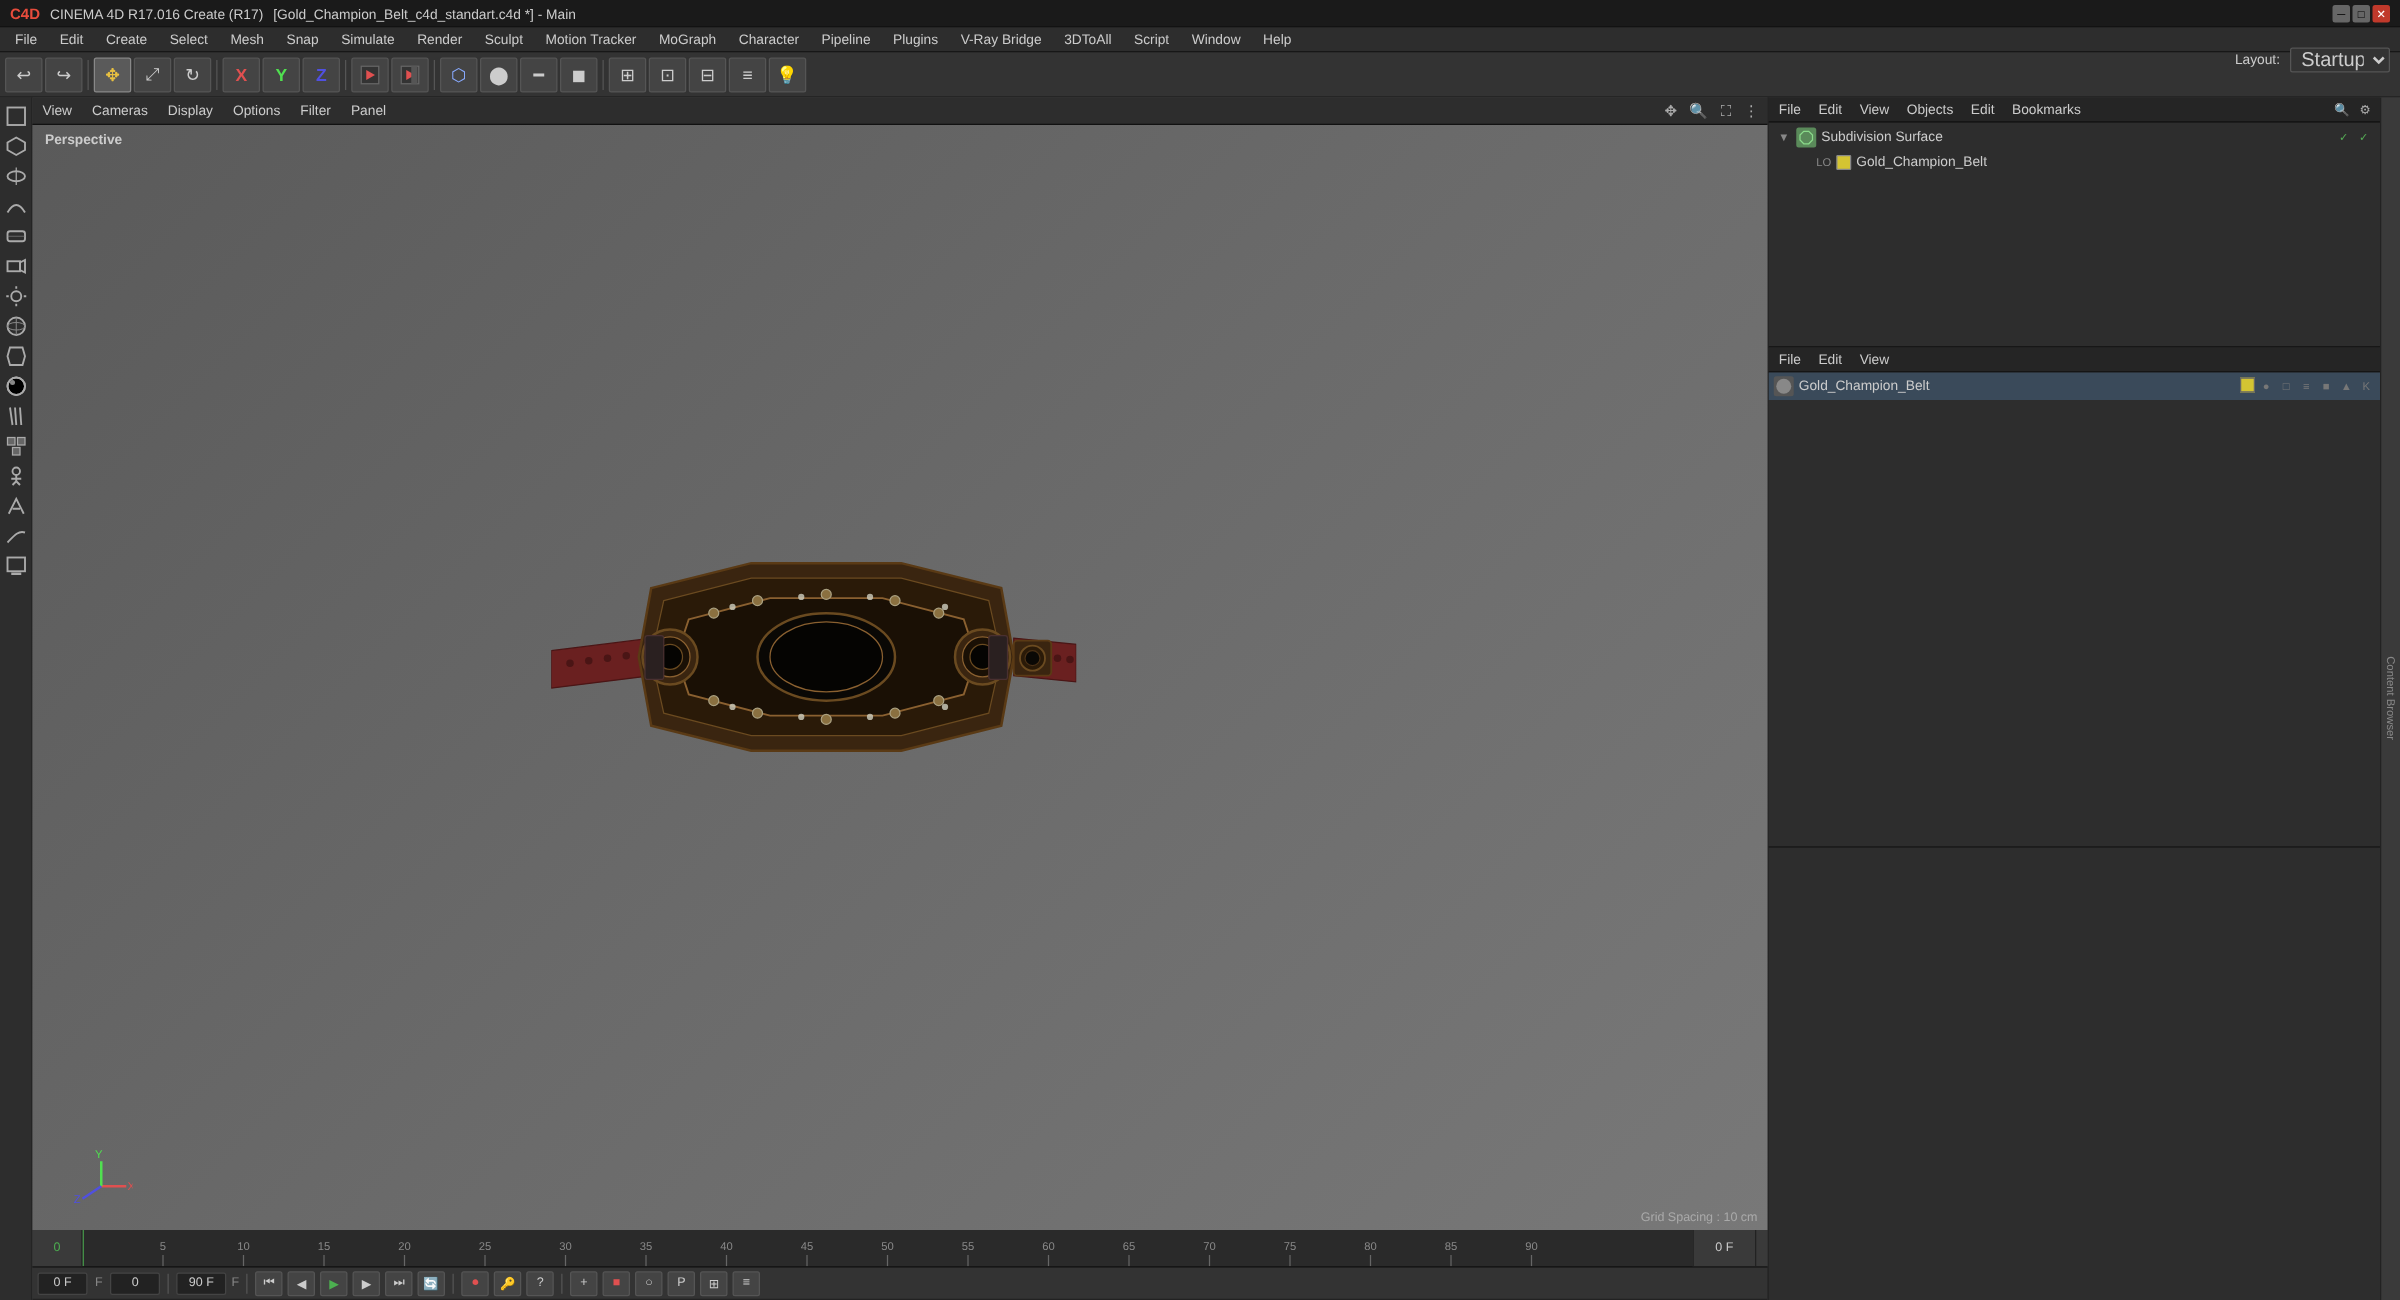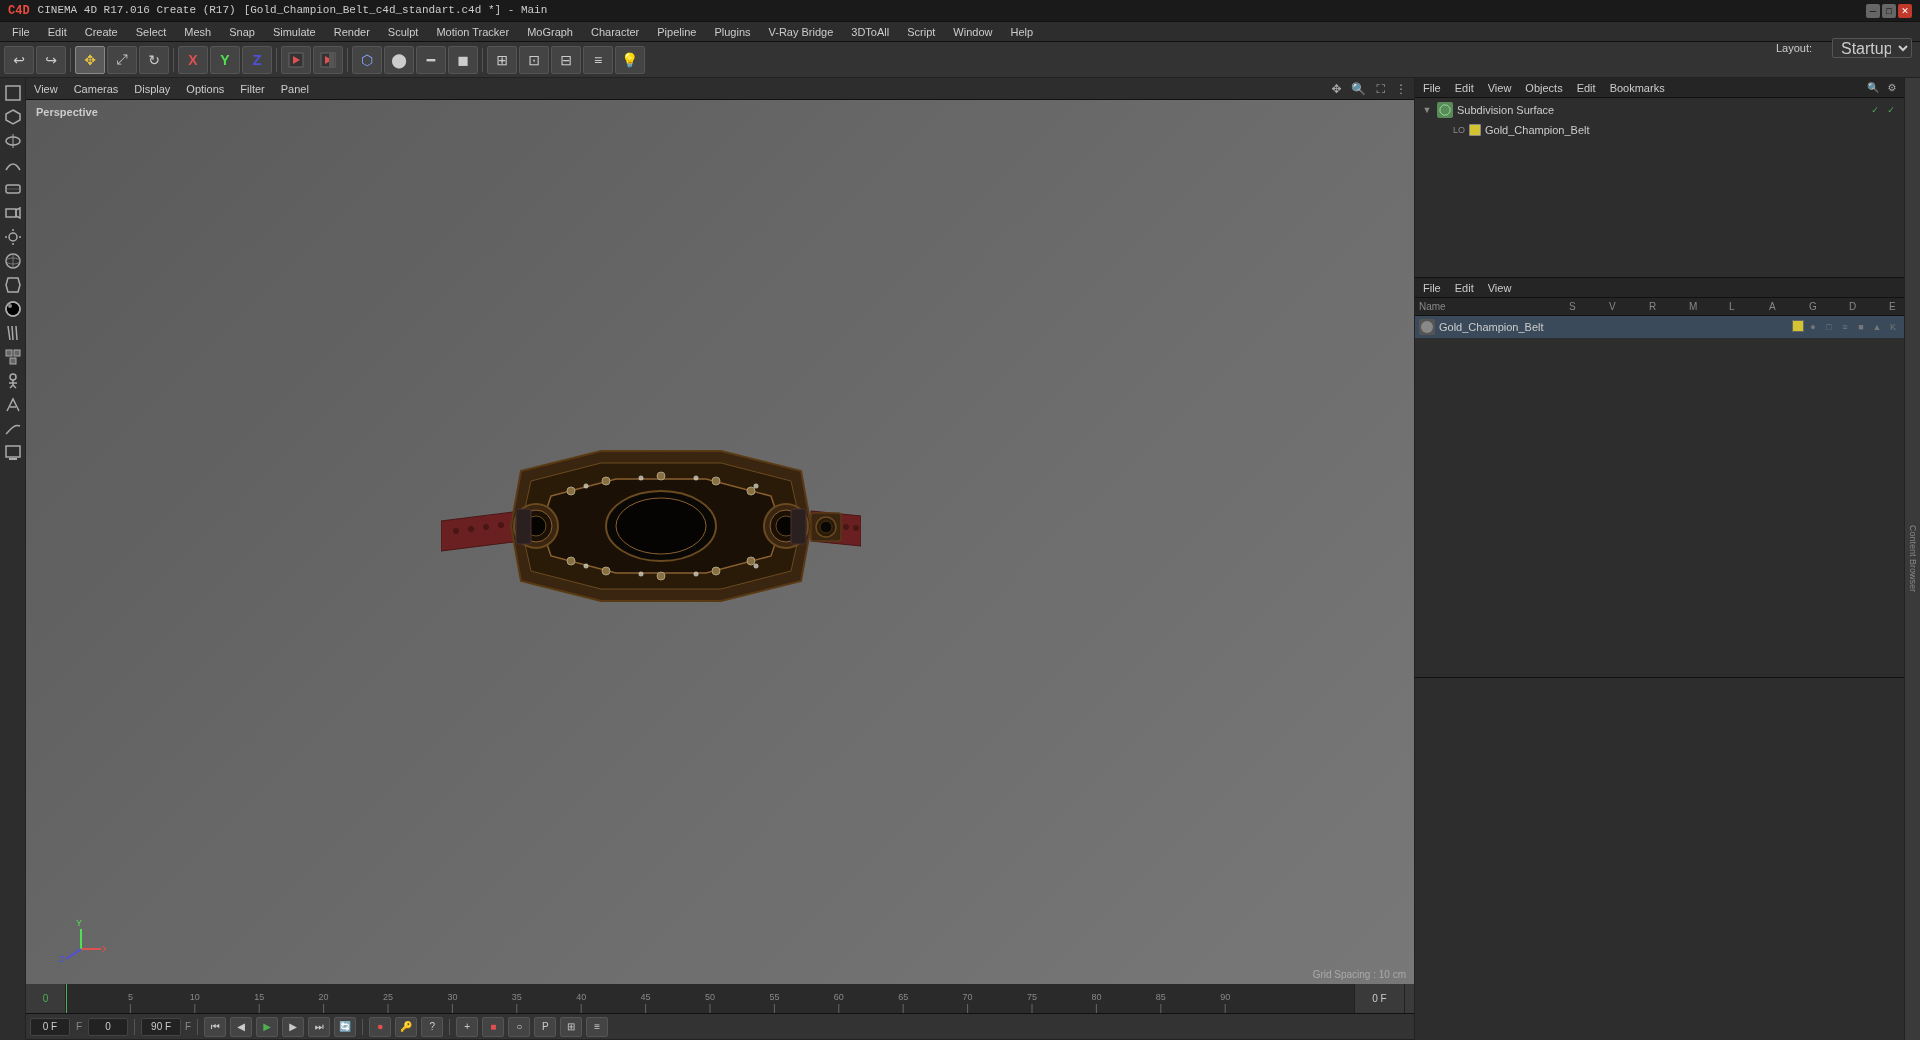--- a/index.html
+++ b/index.html
@@ -63,21 +63,21 @@
       color: #ccc;
       cursor: pointer;
       border-radius: 2px;
     }
 
     
     #layout-label {
       margin-left: auto;
       display: flex;
       align-items: center;
-      gap: 20px;
+      gap: 8px;
       font-size: 11px;
       color: #ccc;
       padding-right: 4px;
       margin-top: 32px;
     }
 
     
     #main-toolbar {
       height: 36px;
       background: #333;
@@ -494,21 +494,21 @@
       pointer-events: none;
     }
 
     
     .check-green { color: #5a5; }
   </style>
 </head>
 <body>
 
 <div id="title-bar">
-  <div style="display:flex;align-items:flex-start;gap:8px;font-family:Liberation Mono, monospace;">
+  <div style="display:flex;align-items:flex-end;gap:8px;">
     <span style="font-size:12px;color:#e74c3c;font-weight:bold;">C4D</span>
     <span class="title-text">CINEMA 4D R17.016 Create (R17)</span>
     <span class="title-text">[Gold_Champion_Belt_c4d_standart.c4d *] - Main</span>
   </div>
   <div class="win-controls">
     <button class="win-btn win-minimize">─</button>
     <button class="win-btn win-maximize">□</button>
     <button class="win-btn win-close">✕</button>
   </div>
 </div>
@@ -941,33 +941,20 @@
       </div>
     </div>
 
     <div id="material-manager">
       <div id="material-manager-toolbar">
         <span class="panel-menu-item">File</span>
         <span class="panel-menu-item">Edit</span>
         <span class="panel-menu-item">View</span>
       </div>
 
-      <div id="columns-header">
-        <span class="col-name wide">Name</span>
-        <span class="col-name">S</span>
-        <span class="col-name">V</span>
-        <span class="col-name">R</span>
-        <span class="col-name">M</span>
-        <span class="col-name">L</span>
-        <span class="col-name">A</span>
-        <span class="col-name">G</span>
-        <span class="col-name">D</span>
-        <span class="col-name">E</span>
-
-      </div>
 
       <div class="material-item selected">
         <div class="mat-icon">
           <svg width="14" height="14">
               <circle cx="7" cy="7" r="6" fill="#888"></circle>
             </svg>
         </div>
         <span class="mat-name">Gold_Champion_Belt</span>
         <div class="mat-icons-row">
           <div class="mat-color-swatch yellow"></div>

